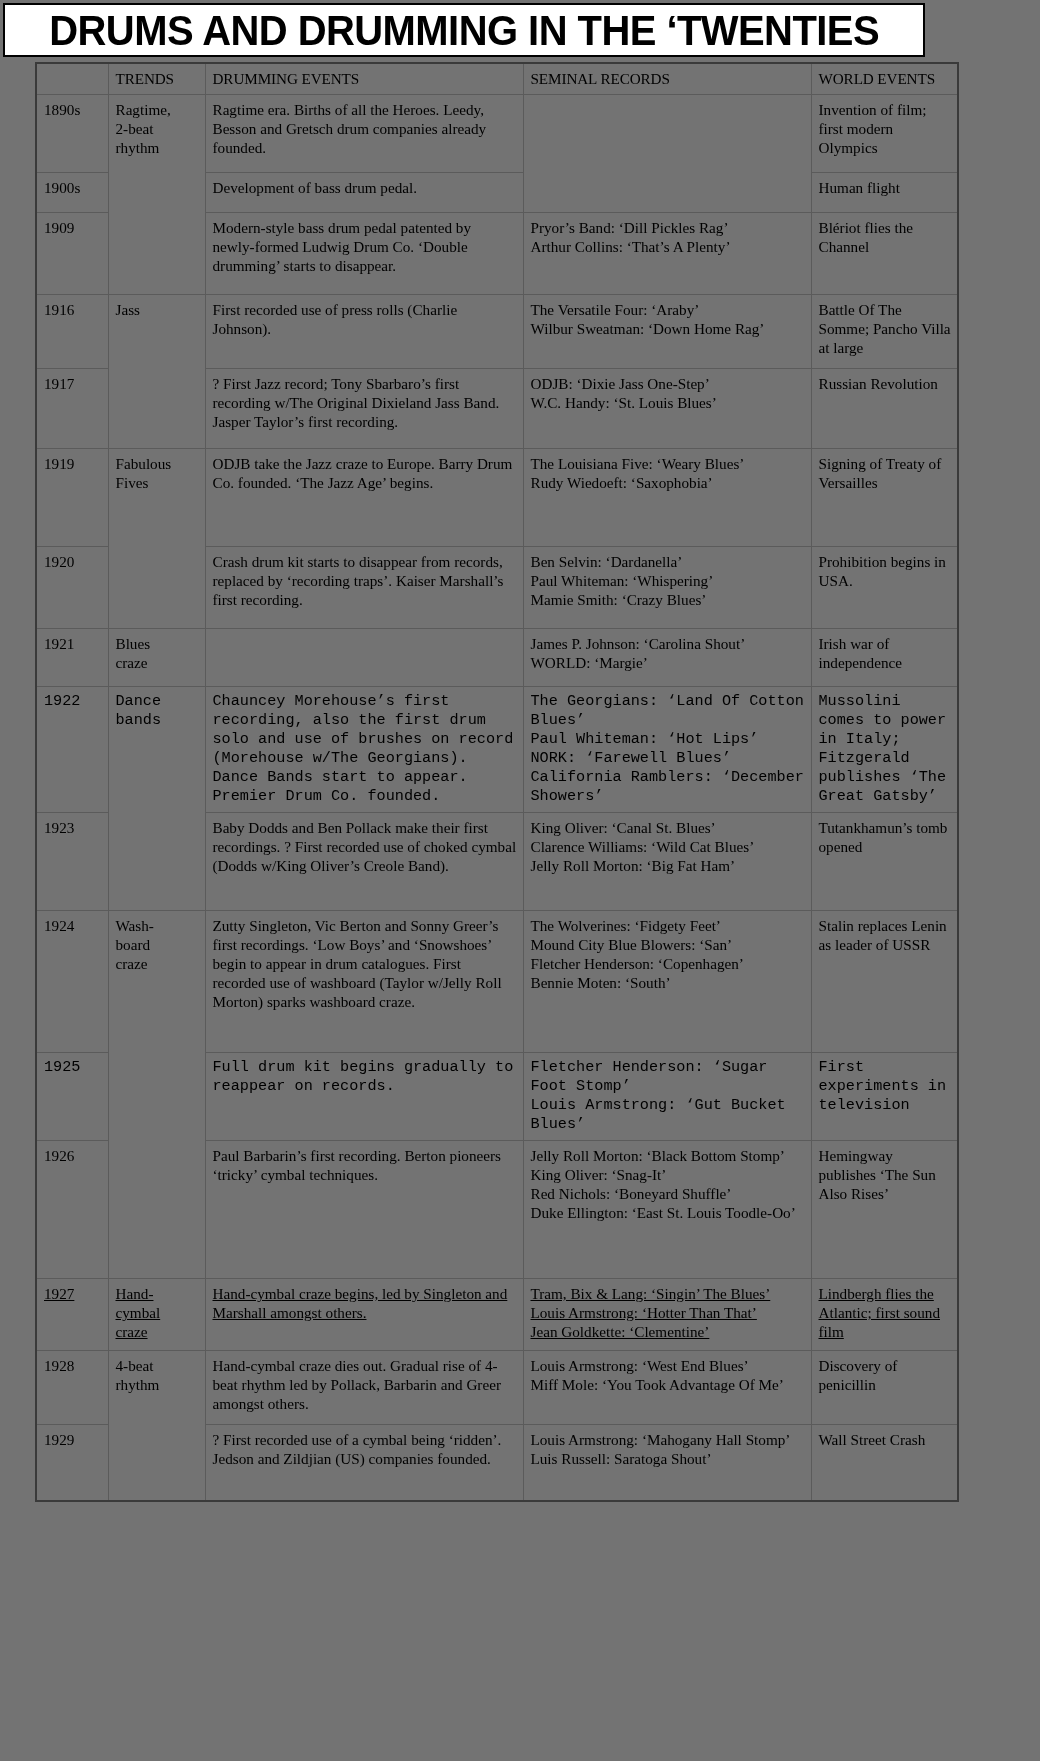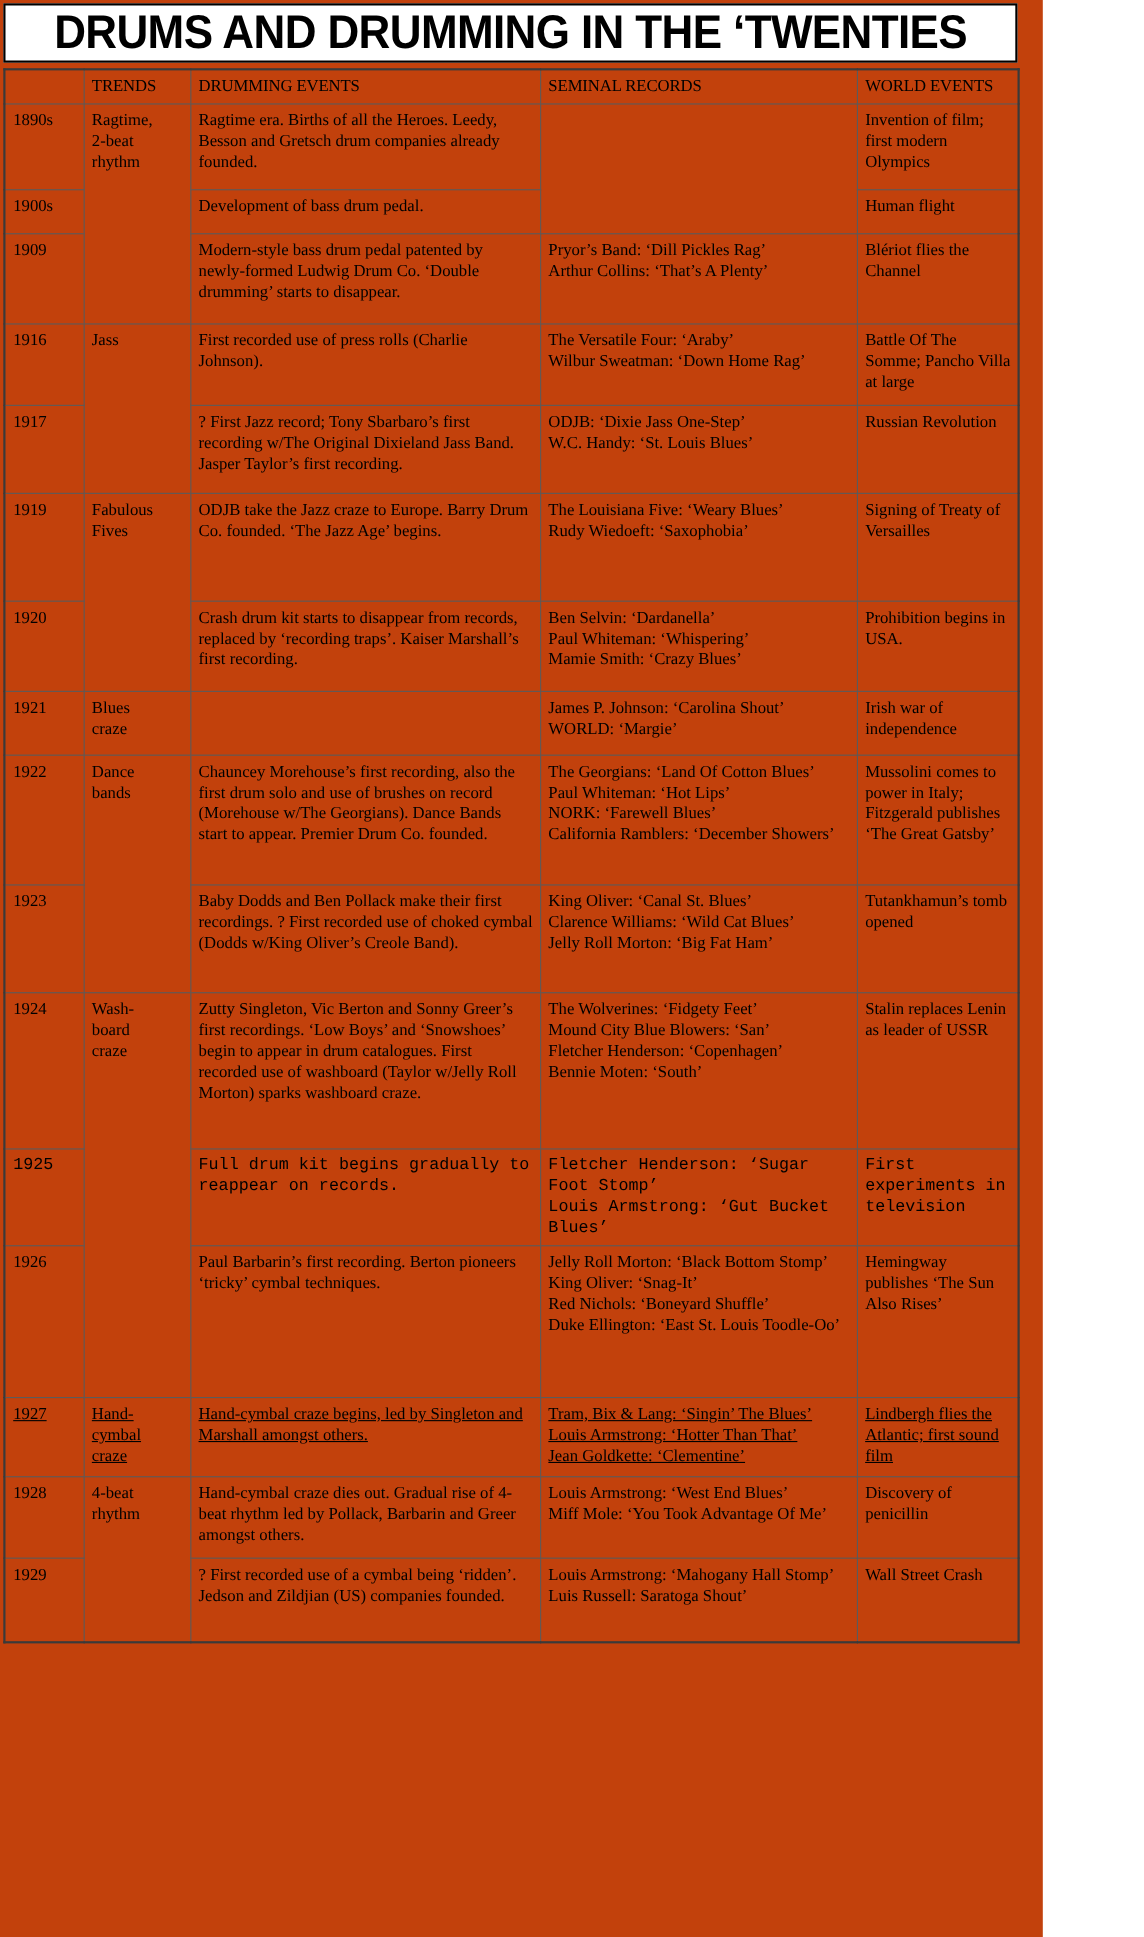--- a/index.html
+++ b/index.html
@@ -10,23 +10,23 @@
   body {
     width: 1040px;
     height: 1761px;
     font-family: "Liberation Serif", "DejaVu Serif", serif;
     color: #000000;
     overflow: hidden;
   }
 
   #page {
     position: relative;
-    width: 948px;
+    width: 1040px;
     height: 1761px;
-    background: #c2410c;
+    background: #737373;
   }
 
   
   .title-band {
     position: absolute;
     left: 3px;
     top: 3px;
     width: 922px;
     height: 54px;
     border: 2px solid #000;
@@ -52,20 +52,21 @@
   .tbl-wrap {
     position: absolute;
     left: 3px;
     top: 62px;
     width: 922px;
   }
   table.grid {
     border-collapse: collapse;
     width: 922px;
     table-layout: fixed;
+    margin-left: 32px;
   }
   table.grid td, table.grid th {
     border: 1px solid #5b5b5b;
     vertical-align: top;
     padding: 5px 6px 6px 7px;
     font-size: 15.2px;
     line-height: 1.25;
     text-align: left;
     font-weight: normal;
     word-wrap: break-word;
@@ -206,21 +207,21 @@
               <div>Blues</div>
               <div>craze</div>
             </td>
             <td class="drum"></td>
             <td class="rec">
               <div>James P. Johnson: ‘Carolina Shout’</div>
               <div>WORLD: ‘Margie’</div>
             </td>
             <td class="world">Irish war of independence</td>
           </tr>
-          <tr style="height: 118px;">
+          <tr style="height: 118px; font-family: Liberation Mono, monospace;">
             <td class="year">1922</td>
             <td class="trend" rowspan="2">
               <div>Dance</div>
               <div>bands</div>
             </td>
             <td class="drum">Chauncey Morehouse’s first recording, also the first drum solo and use of brushes on record (Morehouse w/The Georgians). Dance Bands start to appear. Premier Drum Co. founded.</td>
             <td class="rec">
               <div>The Georgians: ‘Land Of Cotton Blues’</div>
               <div>Paul Whiteman: ‘Hot Lips’</div>
               <div>NORK: ‘Farewell Blues’</div>

